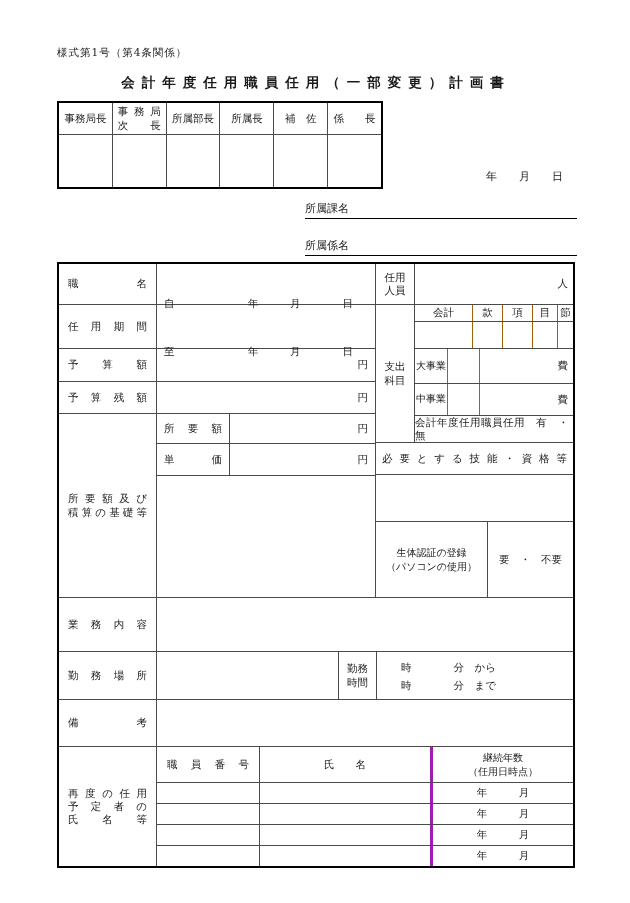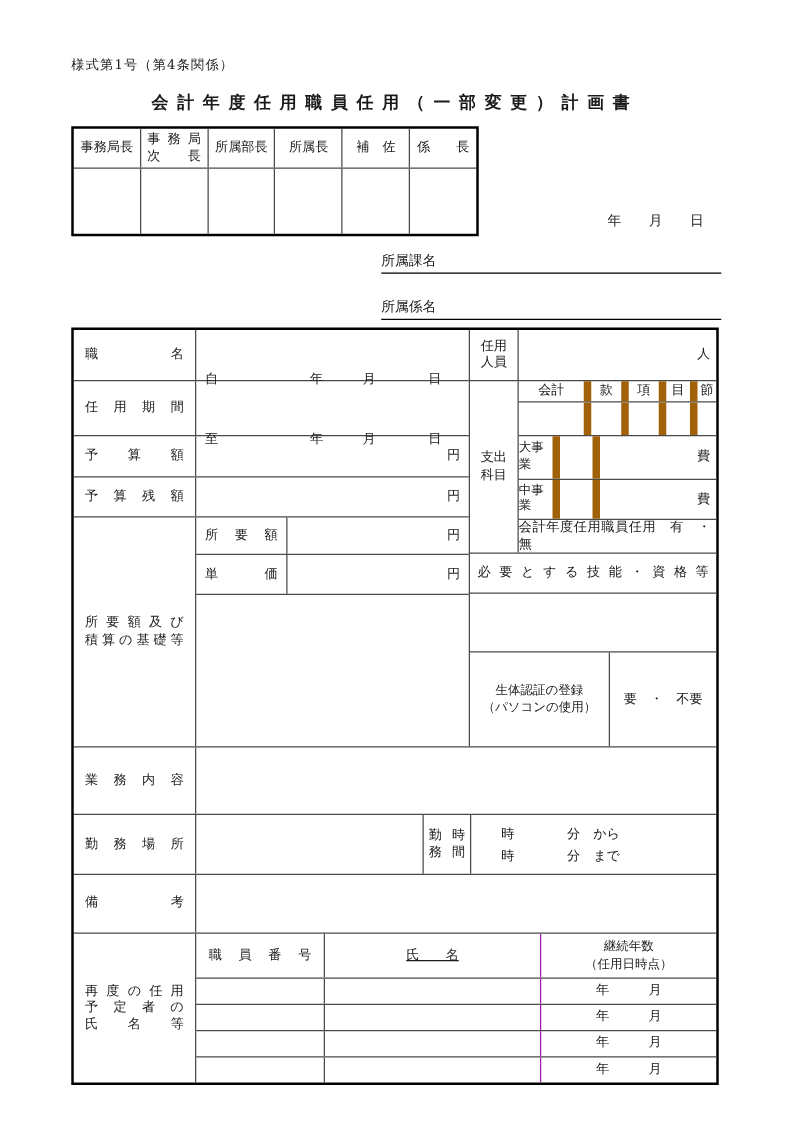--- a/index.html
+++ b/index.html
@@ -32,21 +32,21 @@
   .date-line { left:486px; top:170px; font-size:11px; }
 
   .uline { border-bottom:1px solid #000; height:17px; width:272px; font-size:11px; }
   .uline1 { left:305px; top:202px; }
   .uline2 { left:305px; top:239px; }
 
   
   .mtable { left:57px; top:262px; width:518px; height:606px;
             border:2px solid #000; display:flex; flex-direction:column; }
   .bb { border-bottom:1px solid #4a4a4a; }
-  .br { border-right:6px solid #a16207; }
+  .br { border-right:1px solid #a16207; }
 
   .secA { display:flex; height:334px; flex-shrink:0; }
   .blockL { width:317px; flex-shrink:0; border-right:1px solid #4a4a4a;
             display:flex; flex-direction:column; }
   .blockR { flex:1; display:flex; flex-direction:column; }
 
   .row { display:flex; }
   .lab { width:98px; flex-shrink:0; border-right:1px solid #4a4a4a;
          display:flex; flex-direction:column; justify-content:center; padding:0 9px; }
   .lab .t { width:100%; text-align:justify; text-align-last:justify; }
@@ -90,34 +90,34 @@
   .biocell { width:112px; flex-shrink:0; border-right:1px solid #4a4a4a;
              display:flex; flex-direction:column; justify-content:center;
              align-items:center; font-size:10px; line-height:14px; }
   .biochoice { flex:1; display:flex; align-items:center; justify-content:center; }
   .personcell { flex:1; display:flex; align-items:center; justify-content:flex-end;
                 padding-right:5px; }
 
   .b1 { height:54px; } .b2 { height:48px; } .b3 { height:47px; } .b4 { flex:1; }
   .wkplval { width:182px; flex-shrink:0; border-right:1px solid #4a4a4a; }
   .hlab { width:38px; flex-shrink:0; border-right:1px solid #4a4a4a;
-          display:flex; flex-direction:row; justify-content:center;
+          display:flex; flex-direction:column; justify-content:center;
           align-items:center; text-align:center; }
   .timecell { flex:1; display:flex; flex-direction:column; justify-content:center;
               padding-left:24px; }
   .timecell div { line-height:18px; white-space:pre; }
 
   .recol { flex:1; display:flex; flex-direction:column; }
   .rehead { height:36px; }
   .rerow { flex:1; }
   .rc1 { width:103px; flex-shrink:0; border-right:1px solid #4a4a4a;
          display:flex; align-items:center; padding:0 10px; }
   .rc1 .t { width:100%; text-align:justify; text-align-last:justify; }
-  .rc2 { width:173px; flex-shrink:0; border-right:1px solid #a21caf;
-         display:flex; align-items:center; justify-content:center;text-decoration:underline; }
+  .rc2 { width:173px; flex-shrink:0; border-right:3px solid #a21caf;
+         display:flex; align-items:center; justify-content:center; }
   .rc3 { flex:1; display:flex; flex-direction:column; justify-content:center;
          align-items:center; text-align:center; }
   .rc3.small { font-size:10px; line-height:14px; }
 </style>
 </head>
 <body>
 
 <div class="page">
 
   <div class="abs form-no">様式第1号（第4条関係）</div>

